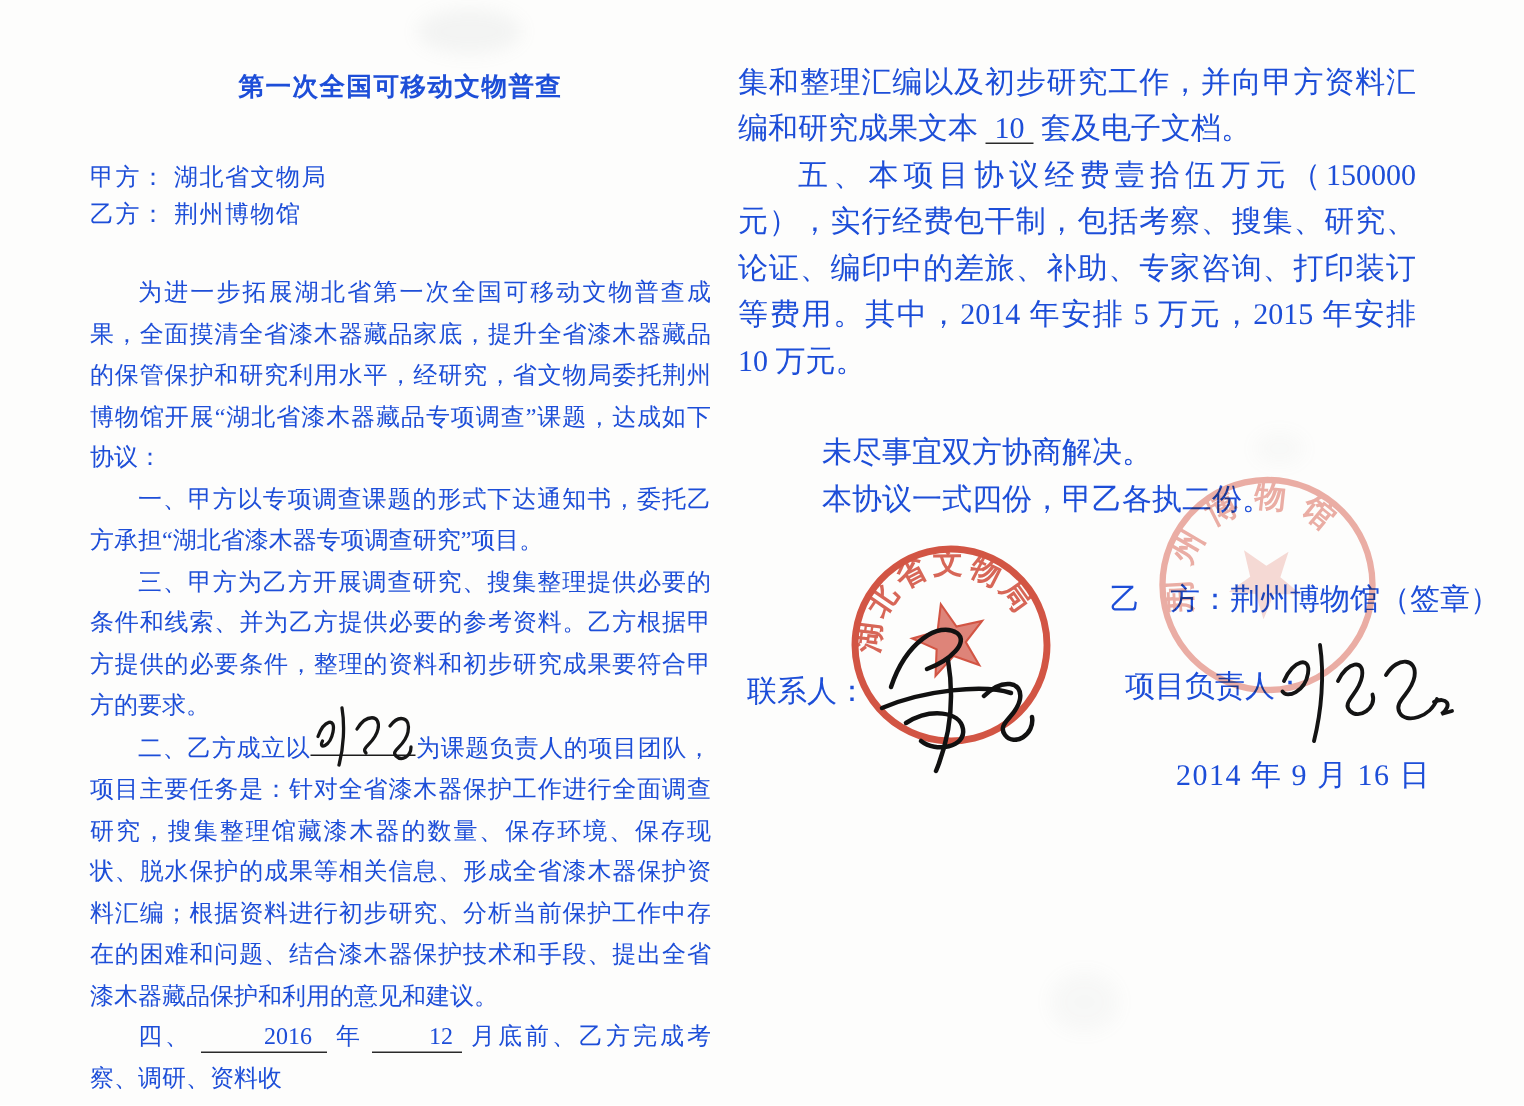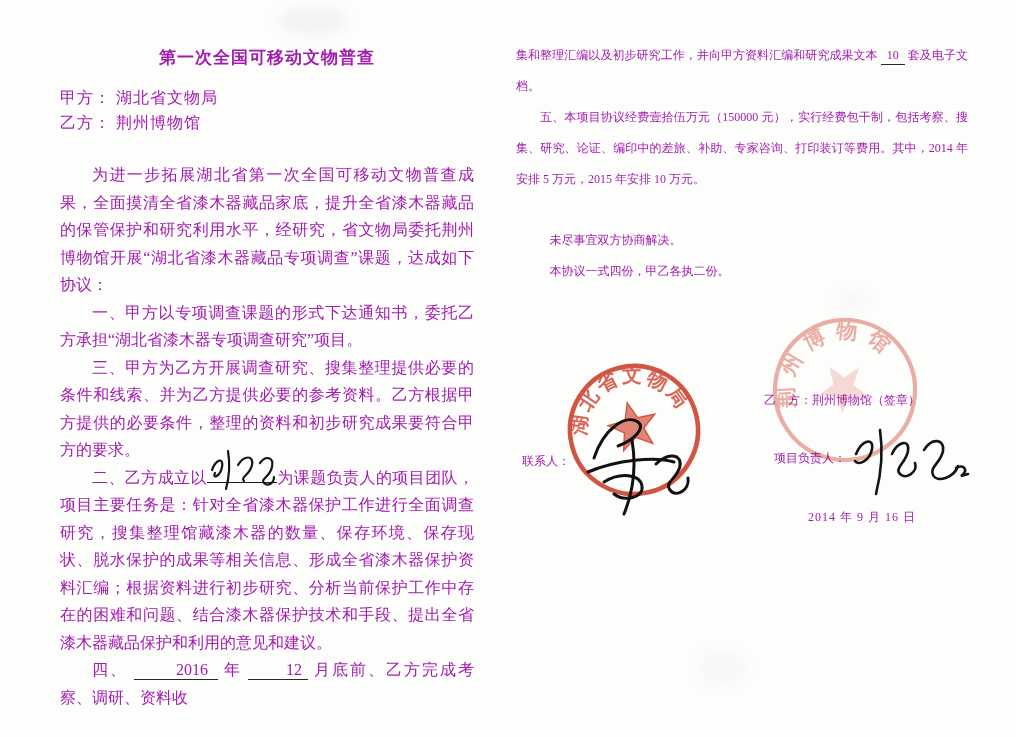--- a/index.html
+++ b/index.html
@@ -1,34 +1,34 @@
 <!DOCTYPE html>
 <html><head>
 <meta charset="utf-8">
 <style>
   html,body{margin:0;padding:0;}
   body{width:1016px;height:737px;overflow:hidden;background:#ffffff;
        font-family:"Liberation Serif","DejaVu Serif",serif;}
-  .scan{position:relative;width:1016px;height:737px;background:#fdfdfc;color:#a21caf;}
+  .scan{position:relative;width:1016px;height:737px;background:#fdfdfc;color:#1d4ed8;}
 
   
   .blob{position:absolute;border-radius:50%;filter:blur(6px);background:#9aa3a3;opacity:.10;}
   .blob.b1{left:278px;top:6px;width:70px;height:30px;}
   .blob.b2{left:700px;top:648px;width:46px;height:40px;opacity:.06;}
   .blob.b3{left:836px;top:288px;width:34px;height:22px;opacity:.05;}
 
   .page{position:absolute;top:40px;text-align:justify;}
   .page.left{left:60px;width:414px;font-size:16px;line-height:27.5px;}
-  .page.right{left:516px;width:452px;font-size:12px;line-height:31px;}
+  .page.right{left:492px;width:452px;font-size:20px;line-height:31px;}
 
   .t1,.t2{text-align:center;font-weight:bold;font-size:17px;line-height:24px;letter-spacing:1px;}
   .t1{margin-top:6px;}
   .t2{margin-top:17px;}
   .party{line-height:24px;letter-spacing:1px;}
-  .party.a{margin-top:16px;}
+  .party.a{margin-top:37px;}
   .party.b{margin-top:1px;}
 
   p.para{margin:0;text-indent:2em;}
   p.para.first{margin-top:26px;}
   p.para.noindent{text-indent:0;}
   p.para.closing{text-indent:2.8em;text-align:left;}
   p.para.closing.c1{margin-top:30px;}
 
   .fill{display:inline-block;border-bottom:1px solid #2a2a2a;padding:0 10px;line-height:18px;
         font-family:"Liberation Serif","DejaVu Serif",serif;}

